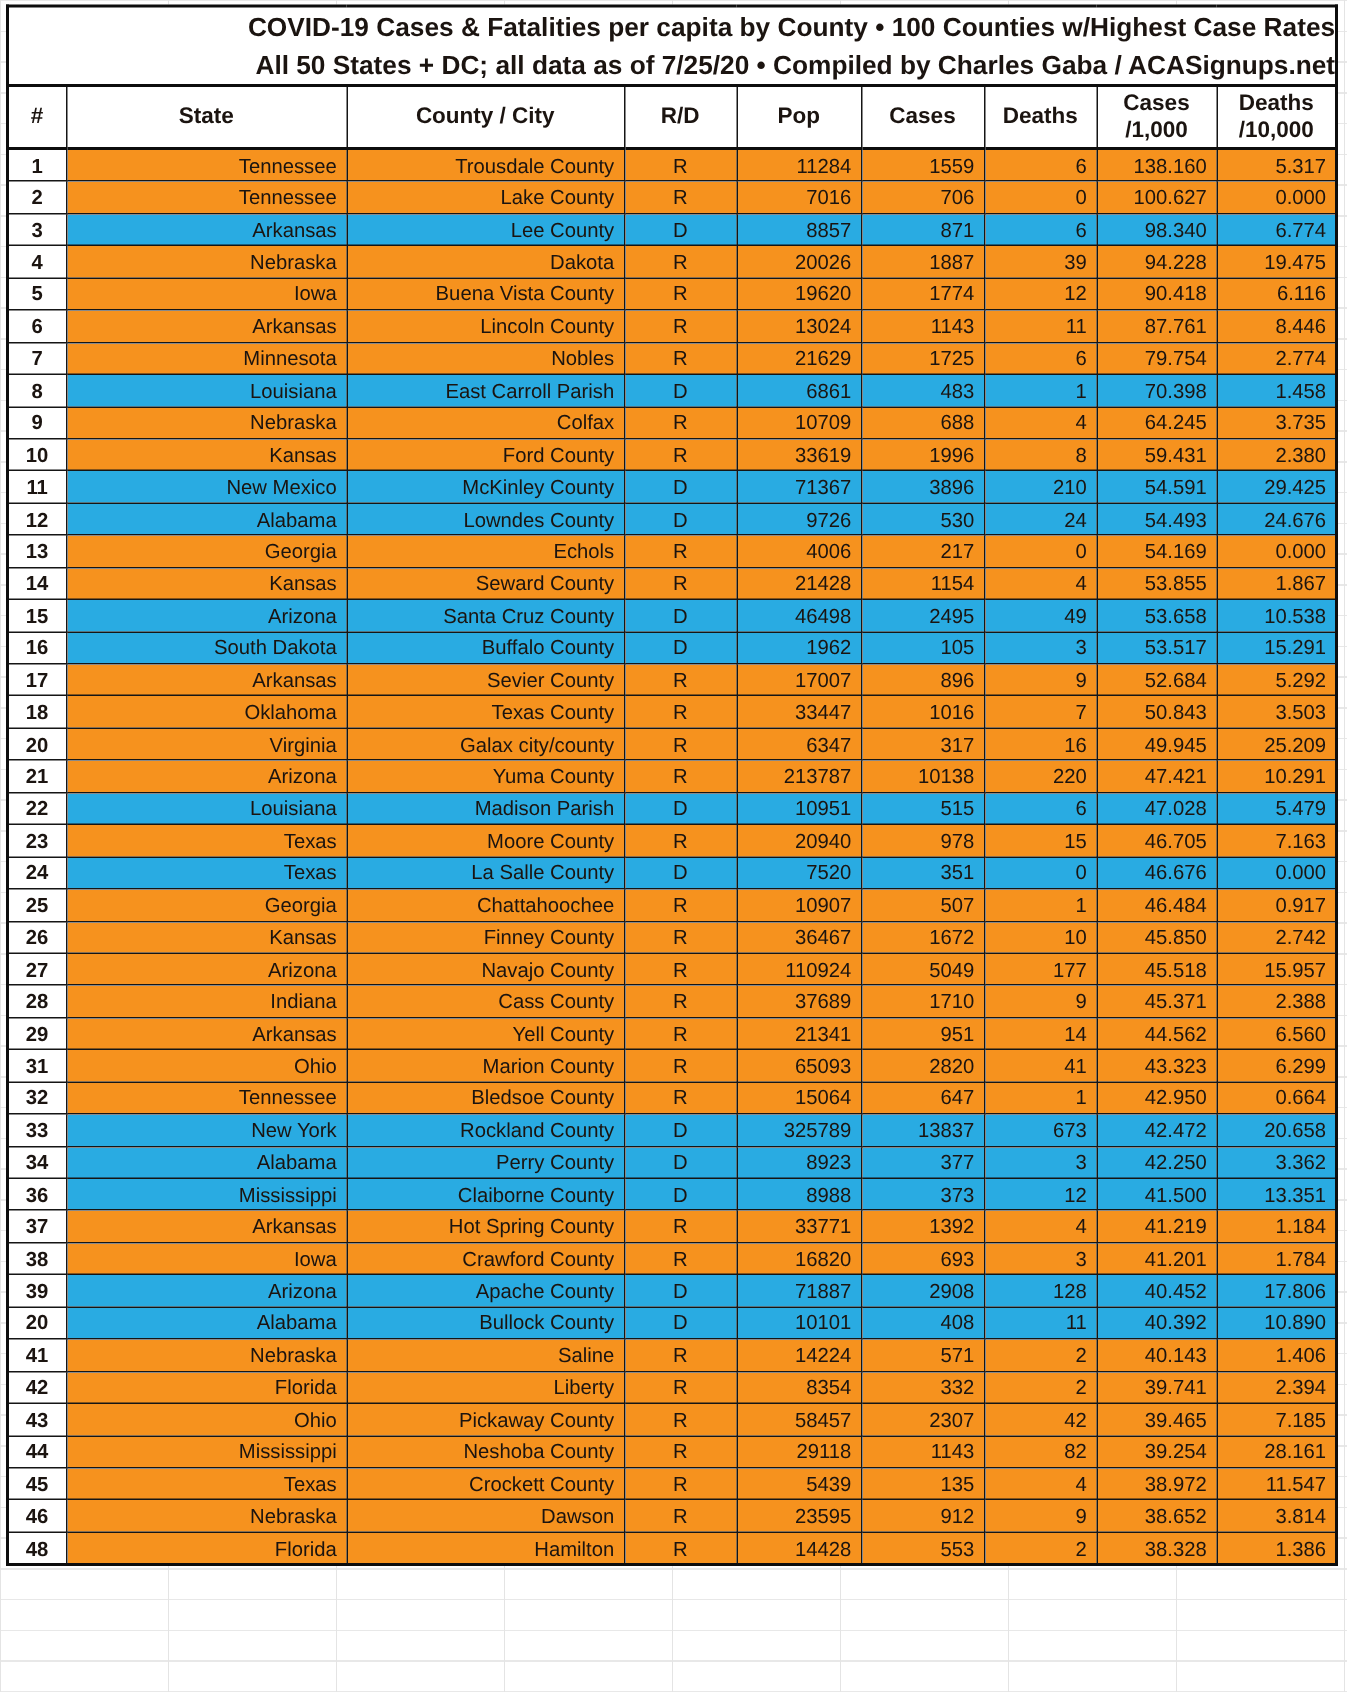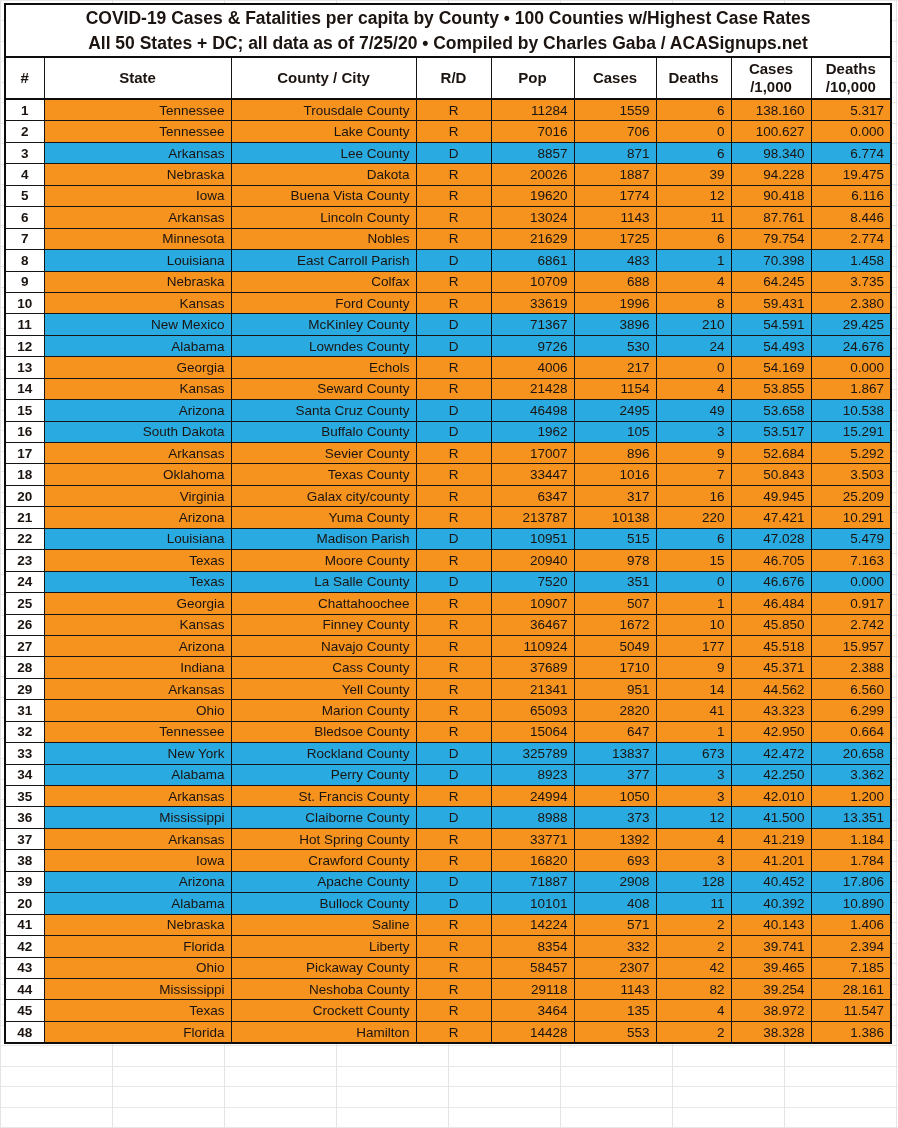--- a/index.html
+++ b/index.html
@@ -17,21 +17,21 @@
     width:886px;margin:3px 0 0 4px;
     border:2px solid #0d0d0d;
     background:#ffffff;
   }
   th,td{
     border:1px solid #151515;
     overflow:hidden;white-space:nowrap;
     padding:0;
   }
   .title-cell{
-    height:51px;text-align:center;vertical-align:middle;
+    height:51px;text-align:right;vertical-align:middle;
     font-weight:bold;font-size:17.5px;line-height:25px;
     border-bottom:2px solid #0d0d0d;background:#ffffff;
   }
   .head-row th{
     height:40px;vertical-align:middle;text-align:center;
     font-weight:bold;font-size:15px;line-height:18px;
     border-bottom:2px solid #0d0d0d;background:#ffffff;
   }
   tbody td{
     height:20.44px;font-size:13.5px;vertical-align:middle;
@@ -442,31 +442,20 @@
         <td class="rank">34</td>
         <td class="band r">Alabama</td>
         <td class="band r">Perry County</td>
         <td class="band cen">D</td>
         <td class="band r">8923</td>
         <td class="band r">377</td>
         <td class="band r">3</td>
         <td class="band r">42.250</td>
         <td class="band r">3.362</td>
       </tr>
-      <tr class="rep">
-        <td class="rank">35</td>
-        <td class="band r">Arkansas</td>
-        <td class="band r">St. Francis County</td>
-        <td class="band cen">R</td>
-        <td class="band r">24994</td>
-        <td class="band r">1050</td>
-        <td class="band r">3</td>
-        <td class="band r">42.010</td>
-        <td class="band r">1.200</td>
-      </tr>
       <tr class="dem">
         <td class="rank">36</td>
         <td class="band r">Mississippi</td>
         <td class="band r">Claiborne County</td>
         <td class="band cen">D</td>
         <td class="band r">8988</td>
         <td class="band r">373</td>
         <td class="band r">12</td>
         <td class="band r">41.500</td>
         <td class="band r">13.351</td>
@@ -557,25 +546,36 @@
         <td class="band r">1143</td>
         <td class="band r">82</td>
         <td class="band r">39.254</td>
         <td class="band r">28.161</td>
       </tr>
       <tr class="rep">
         <td class="rank">45</td>
         <td class="band r">Texas</td>
         <td class="band r">Crockett County</td>
         <td class="band cen">R</td>
-        <td class="band r">3464</td>
+        <td class="band r">5439</td>
         <td class="band r">135</td>
         <td class="band r">4</td>
         <td class="band r">38.972</td>
         <td class="band r">11.547</td>
+      </tr>
+      <tr class="rep">
+        <td class="rank">46</td>
+        <td class="band r">Nebraska</td>
+        <td class="band r">Dawson</td>
+        <td class="band cen">R</td>
+        <td class="band r">23595</td>
+        <td class="band r">912</td>
+        <td class="band r">9</td>
+        <td class="band r">38.652</td>
+        <td class="band r">3.814</td>
       </tr>
       <tr class="rep">
         <td class="rank">48</td>
         <td class="band r">Florida</td>
         <td class="band r">Hamilton</td>
         <td class="band cen">R</td>
         <td class="band r">14428</td>
         <td class="band r">553</td>
         <td class="band r">2</td>
         <td class="band r">38.328</td>

